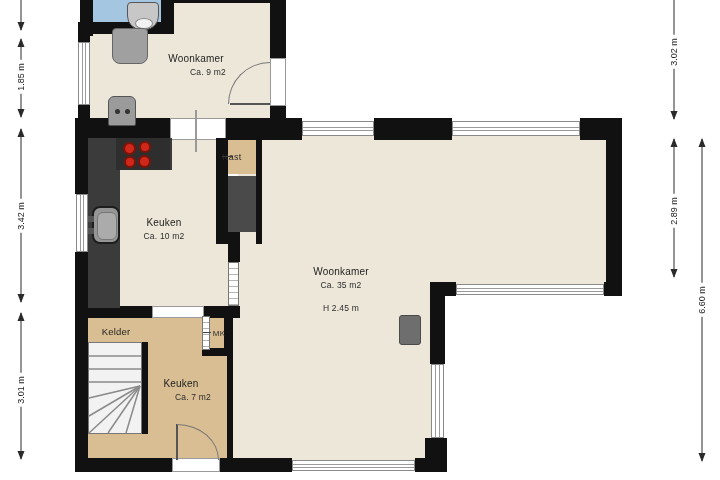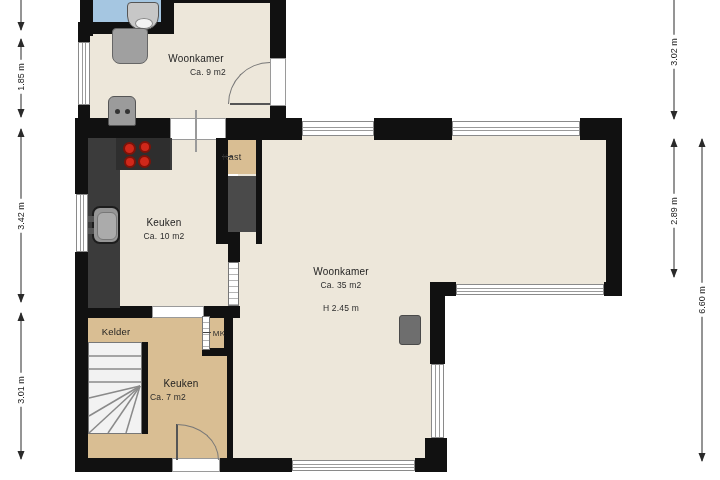--- a/index.html
+++ b/index.html
@@ -145,21 +145,21 @@
   <div class="leader" style="left:222px;top:156px;width:11px;"></div>
   <div class="label sublabel" style="left:232px;top:157px;font-size:9px;">Kast</div>
 
   <div class="label" style="left:341px;top:271px;">Woonkamer</div>
   <div class="label sublabel" style="left:341px;top:285px;">Ca. 35 m2</div>
   <div class="label sublabel" style="left:341px;top:308px;">H 2.45 m</div>
 
   <div class="label" style="left:116px;top:331px;font-size:9.5px;">Kelder</div>
 
   <div class="label" style="left:181px;top:383px;">Keuken</div>
-  <div class="label sublabel" style="left:168px;top:397px;">Ca. 7 m2</div>
+  <div class="label sublabel" style="left:193px;top:397px;">Ca. 7 m2</div>
 
   <div class="leader" style="left:203px;top:332px;width:8px;"></div>
   <div class="label sublabel" style="left:219px;top:333px;font-size:8px;">MK</div>
 
   <svg width="720" height="480" viewBox="0 0 720 480" style="position:absolute;left:0;top:0;pointer-events:none;" fill="var(--dimension)" stroke="var(--dimension)">
 
     <line x1="21" y1="0" x2="21" y2="30" stroke-width="1"></line>
     <polygon points="21,31 17.5,22 24.5,22" stroke="none"></polygon>
     <line x1="21" y1="39" x2="21" y2="117" stroke-width="1"></line>
     <polygon points="21,38 17.5,47 24.5,47" stroke="none"></polygon>

